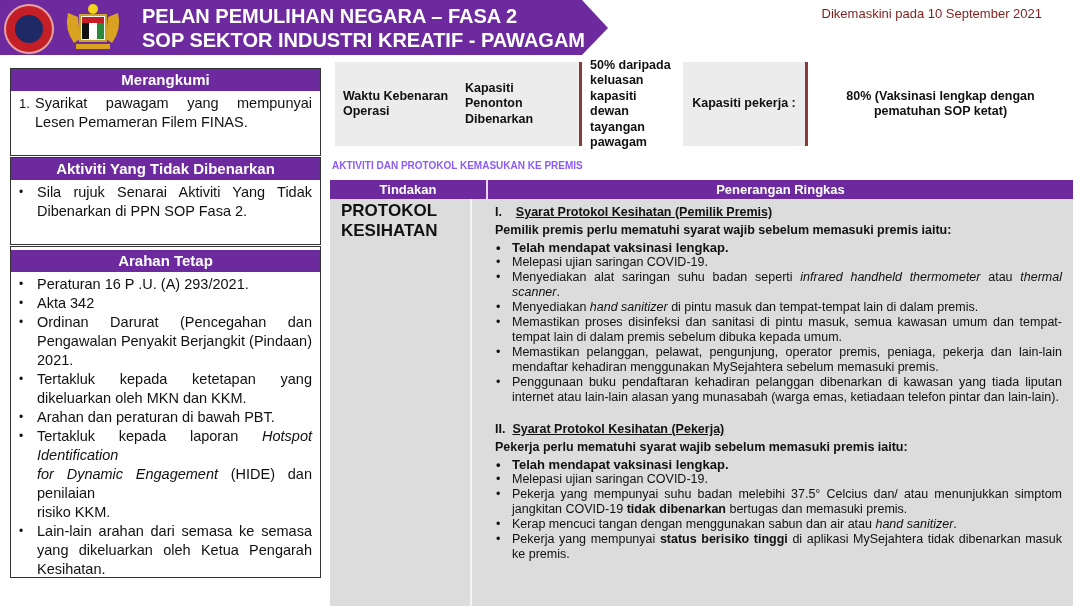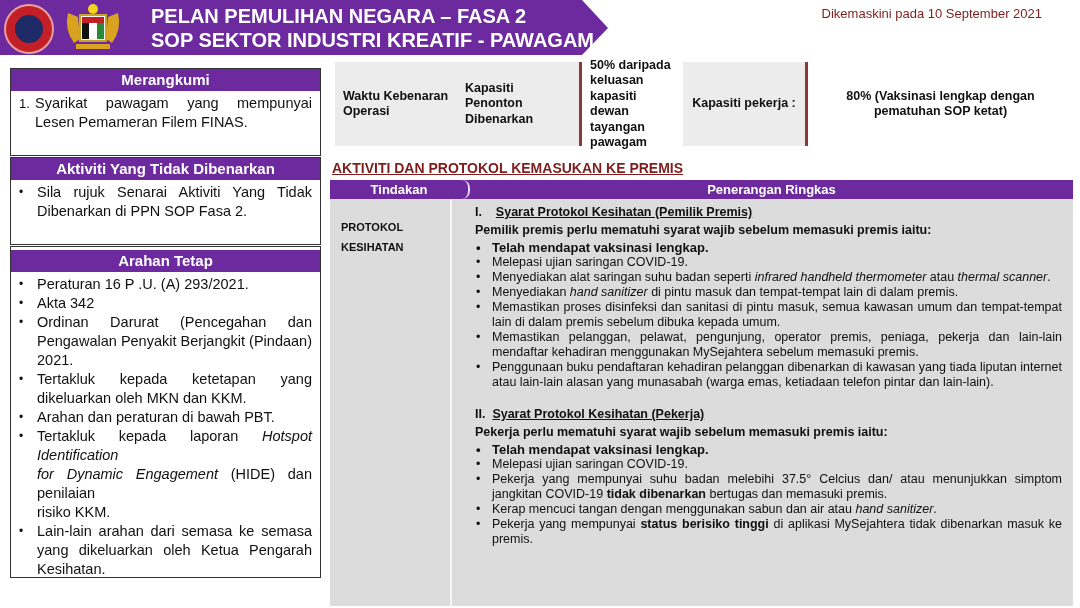--- a/index.html
+++ b/index.html
@@ -1,46 +1,46 @@
 <!DOCTYPE html>
 <html><head>
 <meta charset="utf-8">
 <style>
   * { box-sizing: border-box; margin: 0; padding: 0; }
   body { width: 1080px; height: 608px; background: #ffffff; position: relative; overflow: hidden; font-family: "Liberation Sans", sans-serif; color: #111; }
   .banner { position: absolute; left: 0; top: 0; width: 608px; height: 55px; background: #6d2a9e; clip-path: polygon(0 0, 582px 0, 608px 28px, 582px 55px, 0 55px); }
   .logo1 { position: absolute; left: 4px; top: 4px; width: 50px; height: 50px; border-radius: 50%; background: #c41f26; border: 2px solid #e6a0a0; }
   .logo1 .inner { position: absolute; left: 9px; top: 9px; width: 28px; height: 28px; border-radius: 50%; background: #1e2a66; }
   .logo2 { position: absolute; left: 62px; top: 3px; width: 62px; height: 50px; }
-  .banner-title { position: absolute; left: 151px; top: 4px; color: #fff; font-weight: bold; font-size: 20px; line-height: 24px; }
+  .banner-title { position: absolute; left: 142px; top: 4px; color: #fff; font-weight: bold; font-size: 20px; line-height: 24px; }
   .updated { position: absolute; right: 38px; top: 6px; font-size: 13px; color: #7f1d1d; }
 
   .box { position: absolute; left: 10px; width: 311px; border: 1.5px solid #333; background: #fff; }
   .box-head { background: #6d2a9e; color: #fff; text-align: center; font-weight: bold; font-size: 15px; height: 22px; line-height: 22px; }
   .box-body { font-size: 14.5px; line-height: 19px; padding: 3px 8px 6px 8px; text-align: justify; }
   .box-body ul { list-style: none; }
   .box-body li { position: relative; padding-left: 18px; }
   .box-body li::before { content: "•"; position: absolute; left: 0; top: 0; font-size: 12px; }
   .num-item { position: relative; padding-left: 16px; }
   .num-item .n { position: absolute; left: 0; top: 0; font-size: 13px; }
 
   .infobar { position: absolute; left: 335px; top: 62px; width: 738px; height: 84px; display: flex; }
   .cell { font-weight: bold; font-size: 12.5px; line-height: 15.5px; display: flex; align-items: center; padding: 0 8px; }
   .cell.grey { background: #ececec; }
   .cell.white { background: #fff; border-left: 3px solid #8a3a3a; }
   .cell.center { text-align: center; justify-content: center; }
 
-  .section-title { position: absolute; left: 332px; top: 160px; font-size: 14px; font-weight: bold; text-decoration: underline; color: #7f1d1d; }
+  .section-title { position: absolute; left: 332px; top: 160px; font-size: 10px; font-weight: bold; color: #8b5cf6; }
   .table { position: absolute; left: 330px; top: 180px; width: 743px; height: 426px; background: #dcdcdc; }
   .thead { display: flex; height: 19px; background: #6d2a9e; color: #fff; font-size: 13px; font-weight: bold; }
   .thead div { display: flex; align-items: center; justify-content: center; }
-  .th1 { width: 140px; border-right: 2px solid #e8d8f2; border-radius: 8px; }
+  .th1 { width: 158px; border-right: 2px solid #e8d8f2; }
   .th2 { flex: 1; }
   .tbody { display: flex; height: 407px; }
-  .col1 { width: 122px; border-right: 2px solid #f5f5f5; padding: 18px 11px; font-weight: bold; font-size: 11px; line-height: 20px; }
+  .col1 { width: 142px; border-right: 2px solid #f5f5f5; padding: 2px 11px; font-weight: bold; font-size: 17px; line-height: 20px; }
   .col2 { flex: 1; padding: 5px 11px 0 11px; font-size: 12.5px; line-height: 15px; text-align: justify; margin-left: 12px; }
   .sub-head { font-weight: bold; font-size: 12.5px; line-height: 17px; }
   .sub-head .ul { text-decoration: underline; }
   .req { font-weight: bold; font-size: 12.5px; line-height: 19px; }
   .col2 ul { list-style: none; }
   .col2 li { position: relative; padding-left: 17px; }
   .col2 li::before { content: "•"; position: absolute; left: 1px; top: 0; }
   .col2 li.bold { font-weight: bold; font-size: 13px; }
   .gap { height: 16px; }
 </style>

